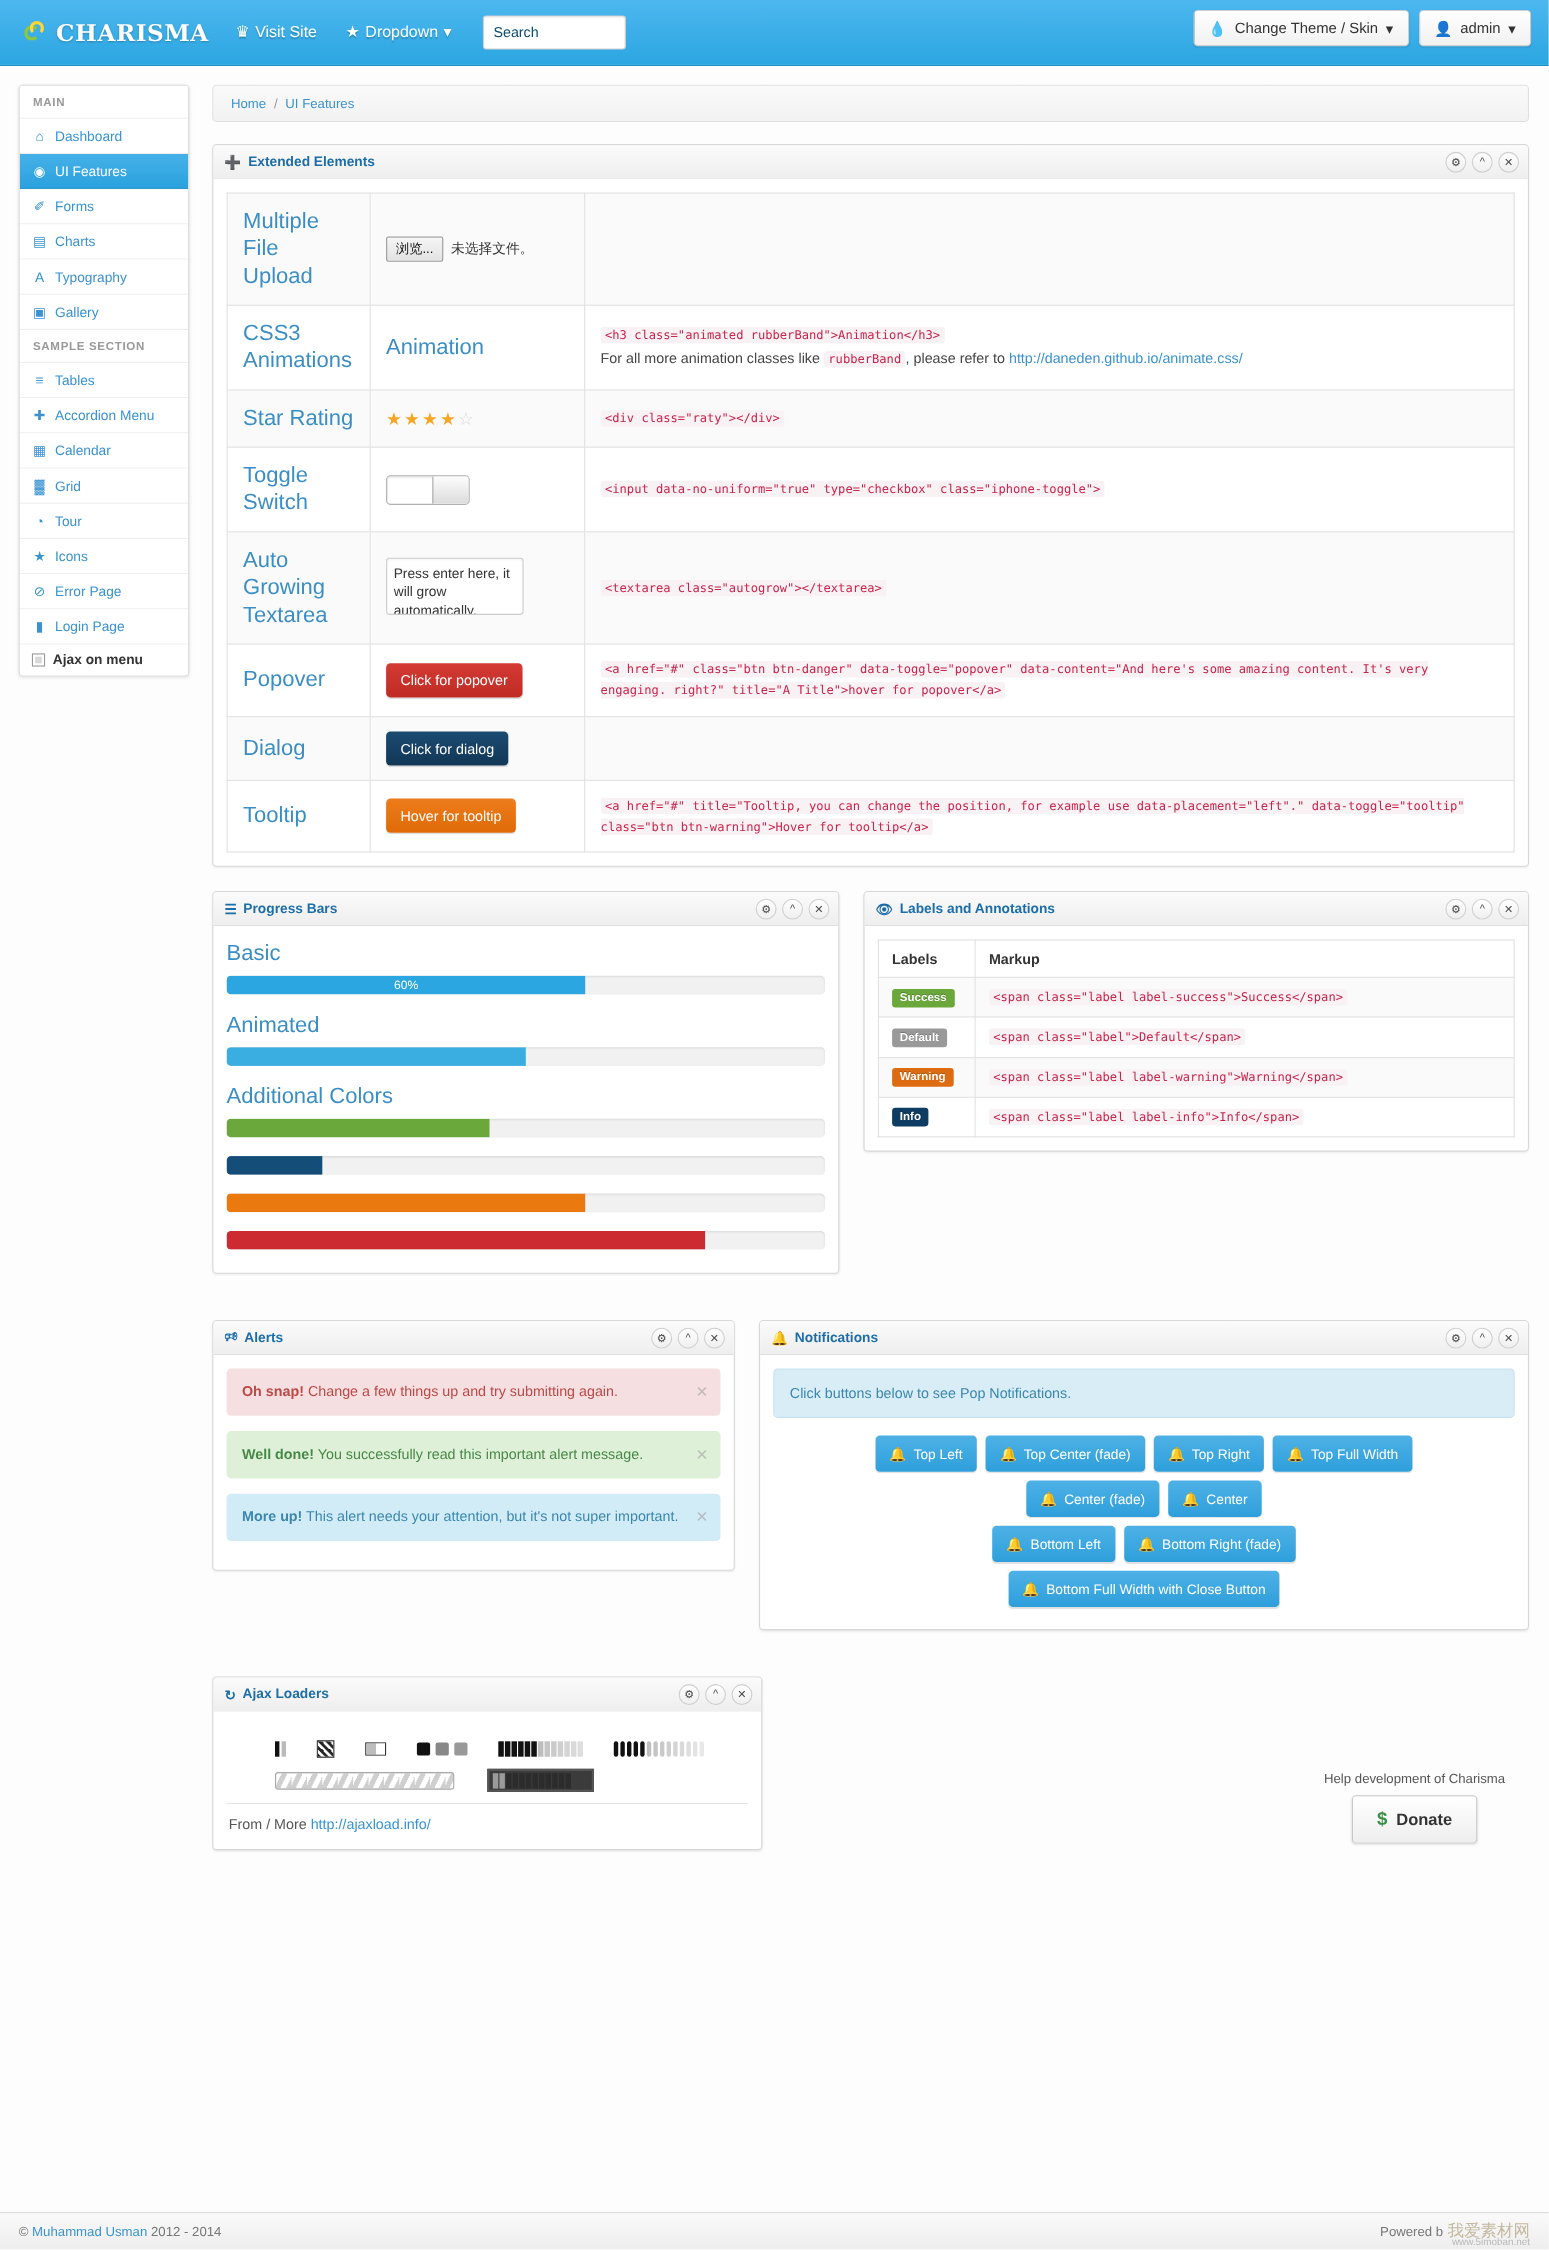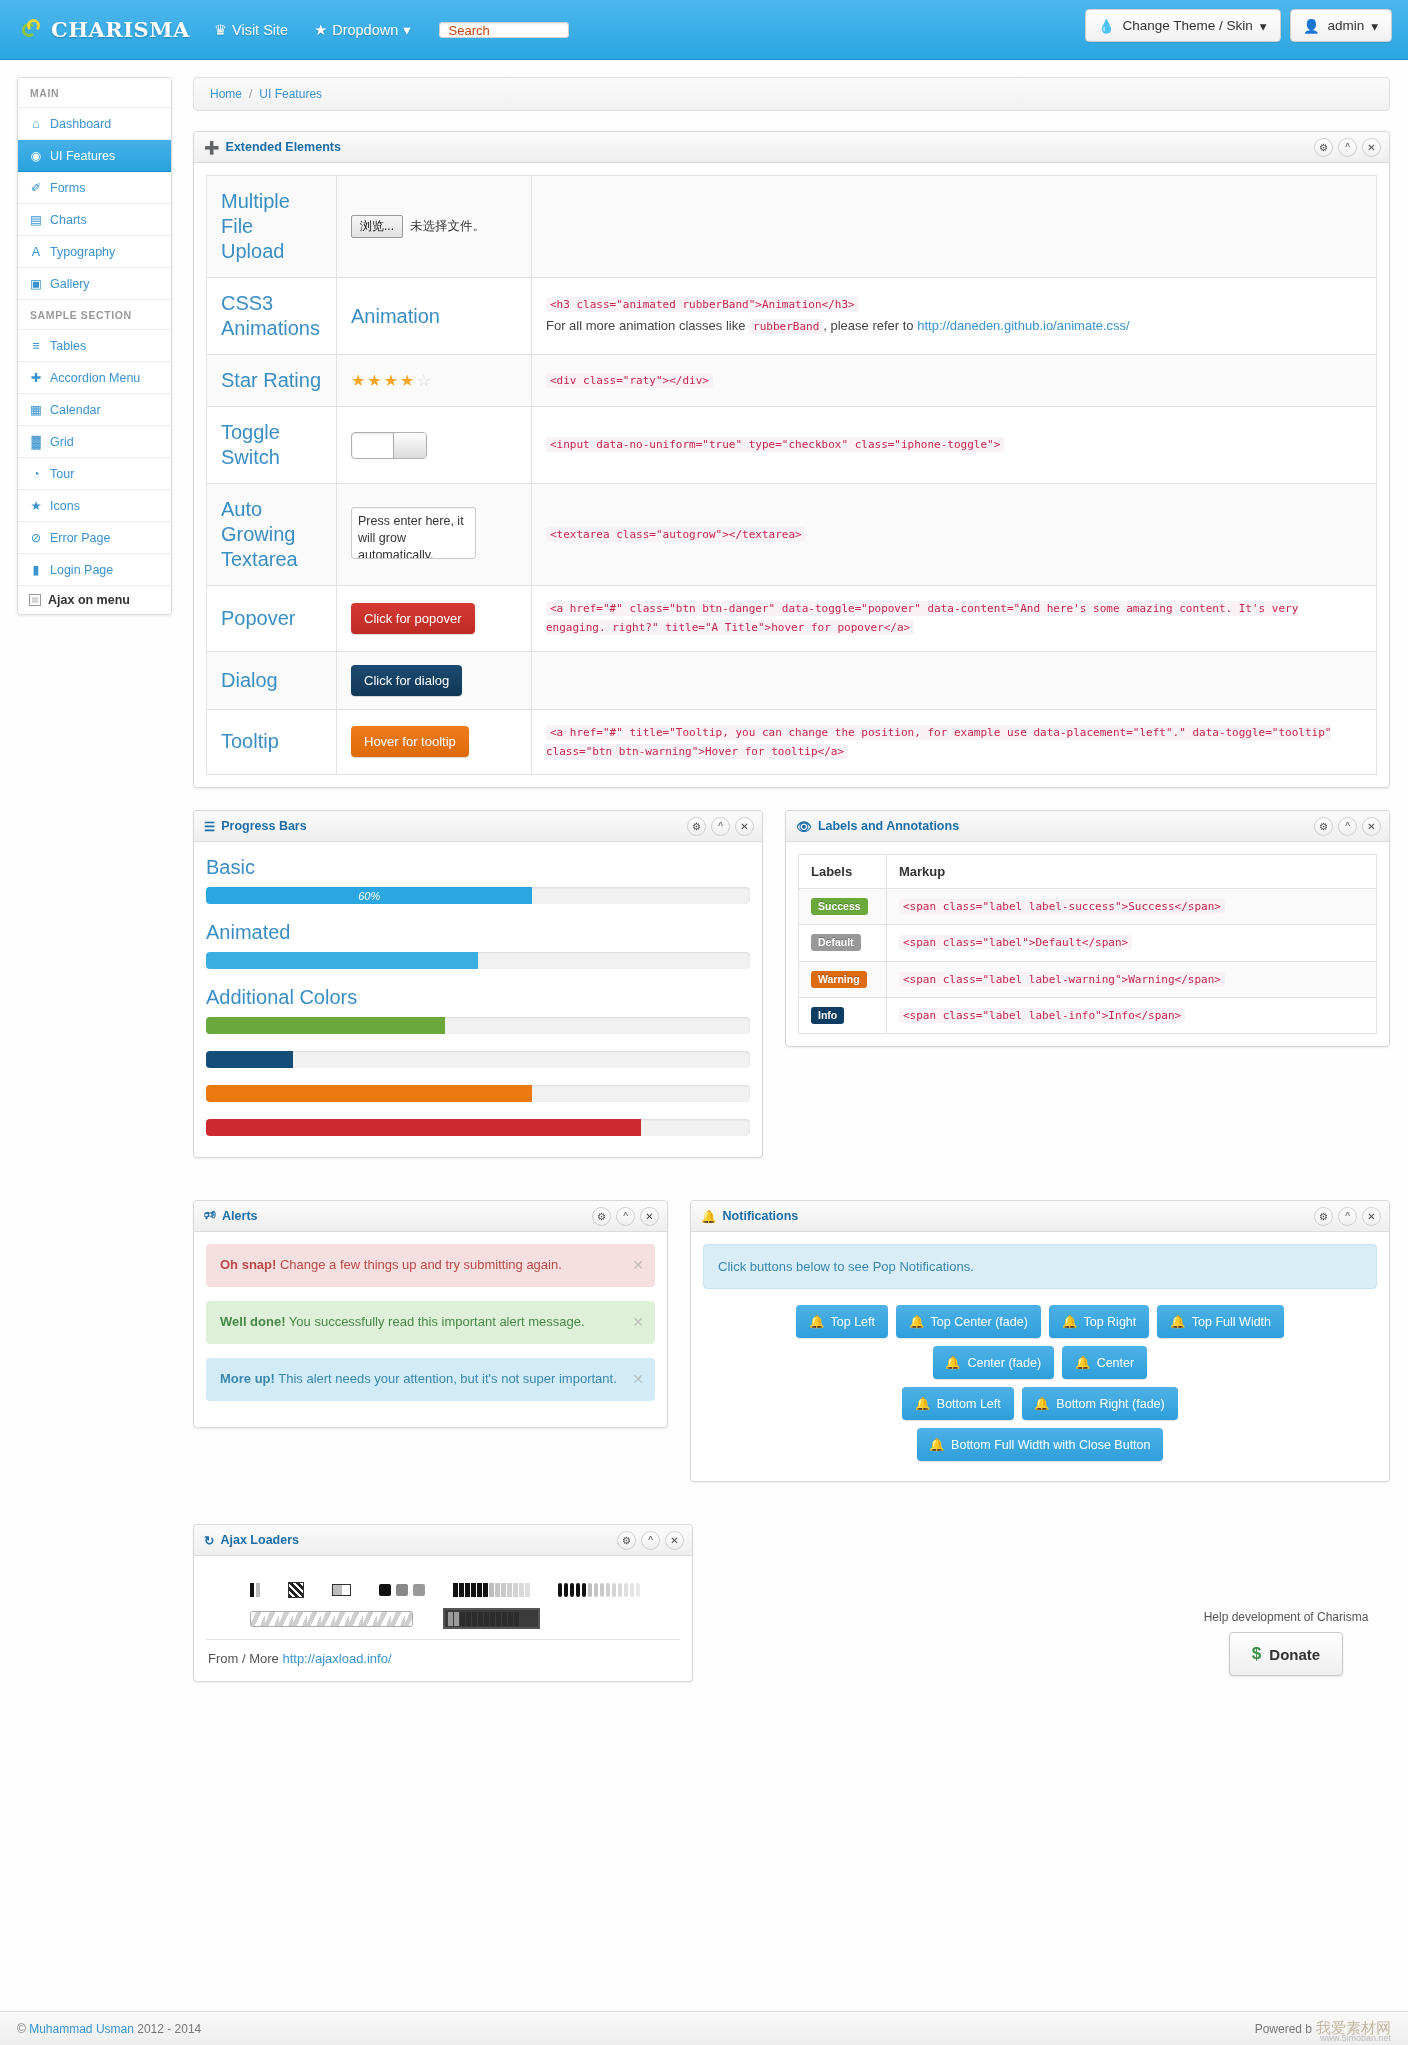--- a/index.html
+++ b/index.html
@@ -42,24 +42,24 @@
     text-shadow:0 1px 2px rgba(0,0,0,.25);
   }
   .nav-links{ display:flex; align-items:center; gap:26px; margin-left:22px; }
   .nav-link{
     color:#fff; font-size:14.5px; text-decoration:none;
     display:flex; align-items:center; gap:5px; cursor:pointer;
     text-shadow:0 1px 1px rgba(0,0,0,.2);
   }
   .search-box{
     margin-left:28px;
-    width:130px; height:16px;
+    width:130px; height:31px;
     background:#fff; border:1px solid #cfcfcf; border-radius:3px;
-    display:flex; align-items:flex-start; padding:0 9px;
-    color:#c2410c; font-size:13px;
+    display:flex; align-items:center; padding:0 9px;
+    color:#0c4a6e; font-size:13px;
     box-shadow:inset 0 1px 2px rgba(0,0,0,.08);
   }
   .nav-right{ position:absolute; right:16px; top:9px; display:flex; gap:9px; }
   .btn-nav{
     background:linear-gradient(to bottom,#fff 0%,#f1f1f1 100%);
     border:1px solid #cdcdcd; border-radius:4px;
     height:33px; padding:0 13px;
     display:flex; align-items:center; gap:7px;
     font-size:13.5px; color:#333; cursor:pointer;
     box-shadow:0 1px 1px rgba(0,0,0,.08);
@@ -194,21 +194,21 @@
     box-shadow:0 1px 1px rgba(0,0,0,.15);
   }
   .btn-d{ background:linear-gradient(to bottom,#d33a33,#bf2c24); }
   .btn-dark{ background:linear-gradient(to bottom,#1b4b72,#123756); }
   .btn-w{ background:linear-gradient(to bottom,#ed7c1c,#df6a07); }
   
   .pb-label{ font-size:20px; color:#3a8ec4; margin:6px 0 8px; }
   .pbar{
     height:17px; background:#f1f1f1; border-radius:4px;
     box-shadow:inset 0 1px 2px rgba(0,0,0,.1);
-    overflow:hidden; margin-bottom:17px;font-style:italic;
+    overflow:hidden; margin-bottom:17px;
   }
   .pbar-fill{
     height:100%; color:#fff; font-size:11px;
     display:flex; align-items:center; justify-content:center;
   }
   .striped{
     background-image:linear-gradient(45deg,rgba(255,255,255,.28) 25%,transparent 25%,transparent 50%,rgba(255,255,255,.28) 50%,rgba(255,255,255,.28) 75%,transparent 75%,transparent);
     background-size:16px 16px;
   }
   

